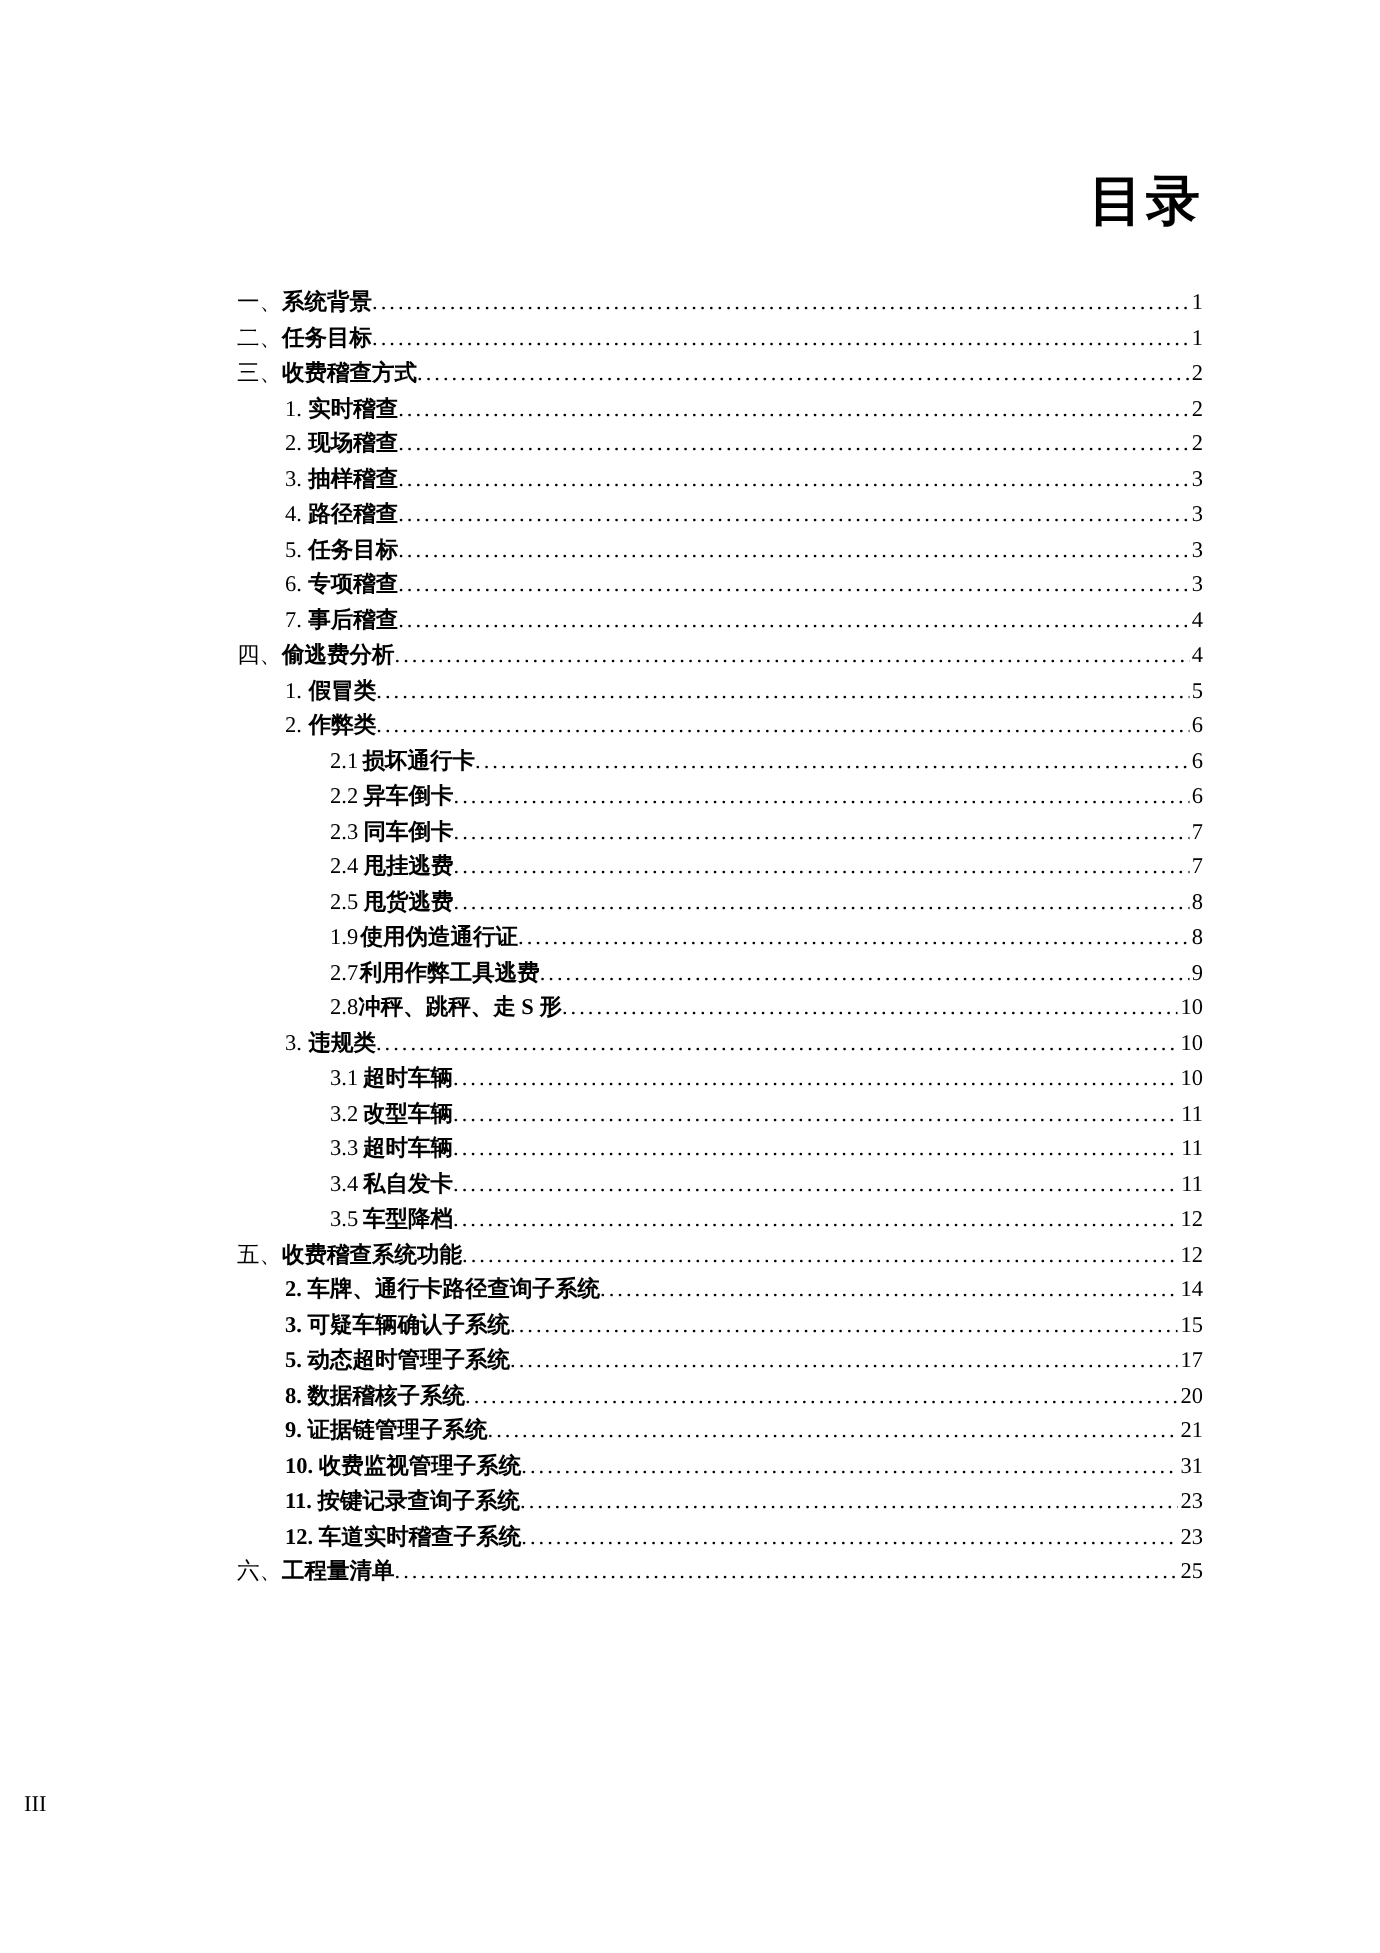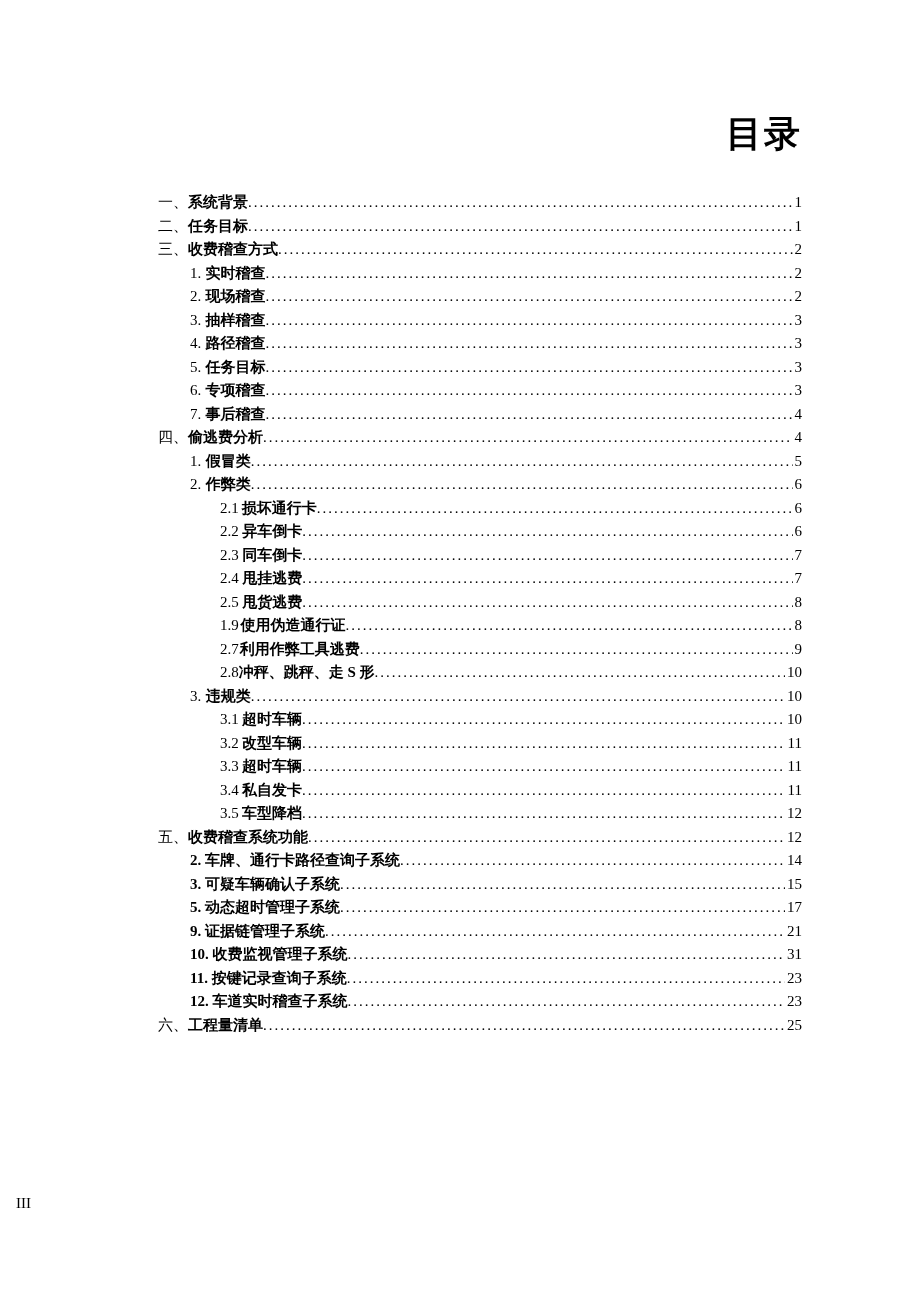--- a/index.html
+++ b/index.html
@@ -247,20 +247,25 @@
         <span class="label">3. 可疑车辆确认子系统</span>
         <span class="leader"></span>
         <span class="pageno">15</span>
       </div>
       <div class="toc-row indent-1">
         <span class="label">5. 动态超时管理子系统</span>
         <span class="leader"></span>
         <span class="pageno">17</span>
       </div>
       <div class="toc-row indent-1">
+        <span class="label">8. 数据稽核子系统</span>
+        <span class="leader"></span>
+        <span class="pageno">20</span>
+      </div>
+      <div class="toc-row indent-1">
         <span class="label">9. 证据链管理子系统</span>
         <span class="leader"></span>
         <span class="pageno">21</span>
       </div>
       <div class="toc-row indent-1">
         <span class="label">10. 收费监视管理子系统</span>
         <span class="leader"></span>
         <span class="pageno">31</span>
       </div>
       <div class="toc-row indent-1">

